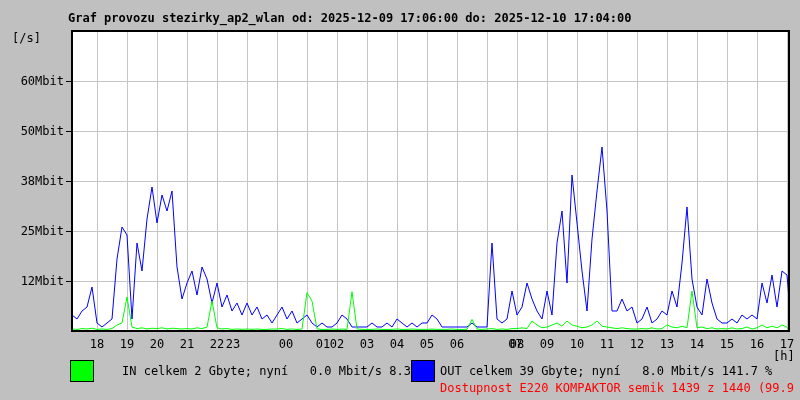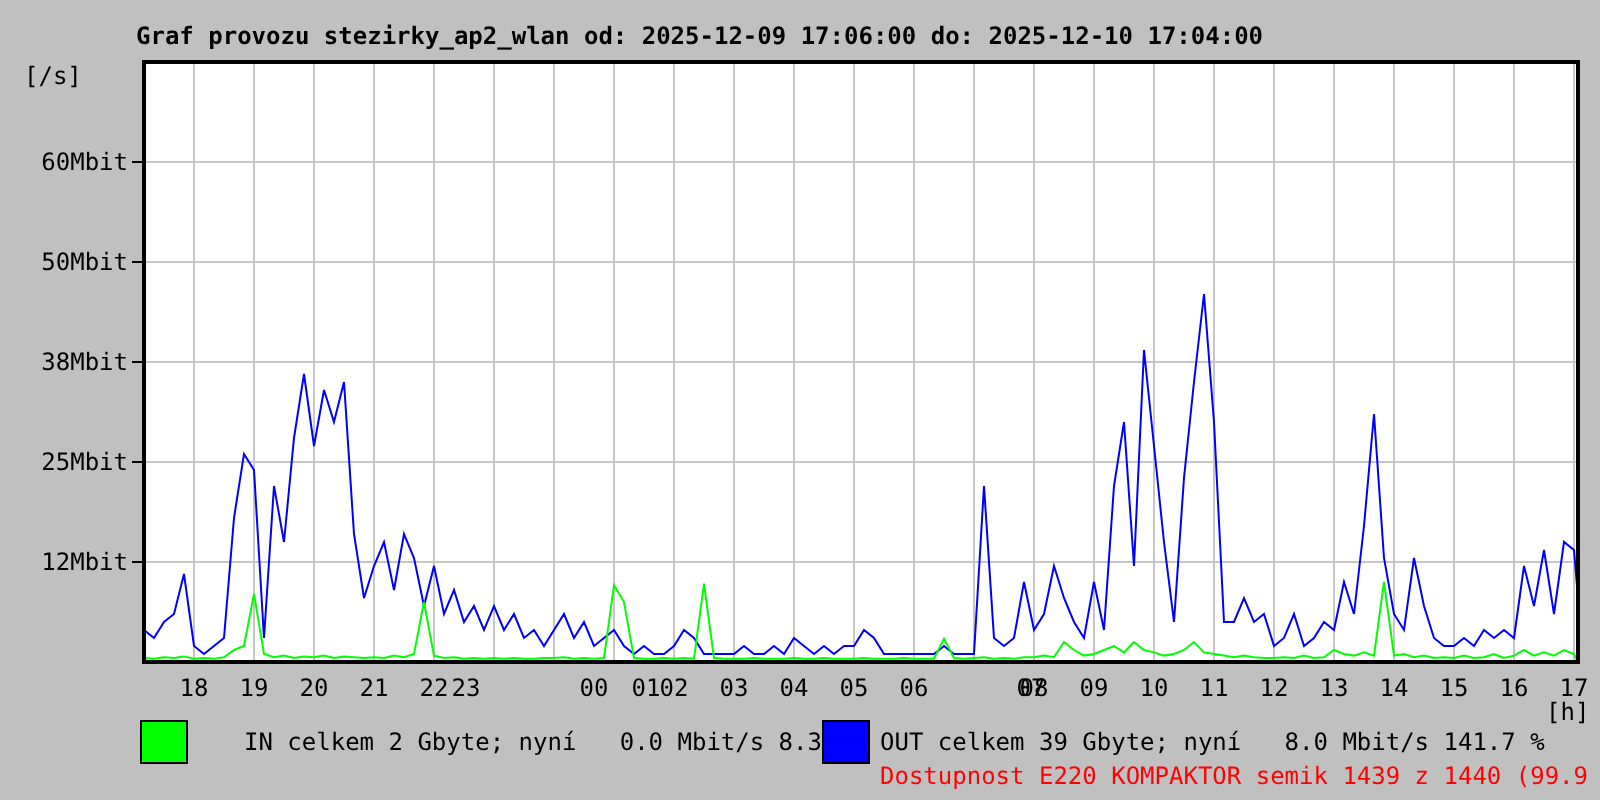--- a/index.html
+++ b/index.html
@@ -49,21 +49,21 @@
     <div class="ylab" style="top: 225px;">25Mbit</div>
     <div class="ylab" style="top: 275px;">12Mbit</div>
   </div>
 <div id="xlabels">
     <div class="xlab" style="left: 97px;">18</div>
     <div class="xlab" style="left: 127px;">19</div>
     <div class="xlab" style="left: 157px;">20</div>
     <div class="xlab" style="left: 187px;">21</div>
     <div class="xlab" style="left: 217px;">22</div>
     <div class="xlab" style="left: 233px;">23</div>
-    <div class="xlab" style="left: 277px; padding-left: 40px;">00</div>
+    <div class="xlab" style="left: 266px; padding-left: 40px;">00</div>
     <div class="xlab" style="left: 323px;">01</div>
     <div class="xlab" style="left: 337px;">02</div>
     <div class="xlab" style="left: 367px;">03</div>
     <div class="xlab" style="left: 397px;">04</div>
     <div class="xlab" style="left: 427px;">05</div>
     <div class="xlab" style="left: 457px;">06</div>
     <div class="xlab" style="left: 501px; padding-left: 29px;">07</div>
     <div class="xlab" style="left: 517px;">08</div>
     <div class="xlab" style="left: 547px;">09</div>
     <div class="xlab" style="left: 577px;">10</div>

